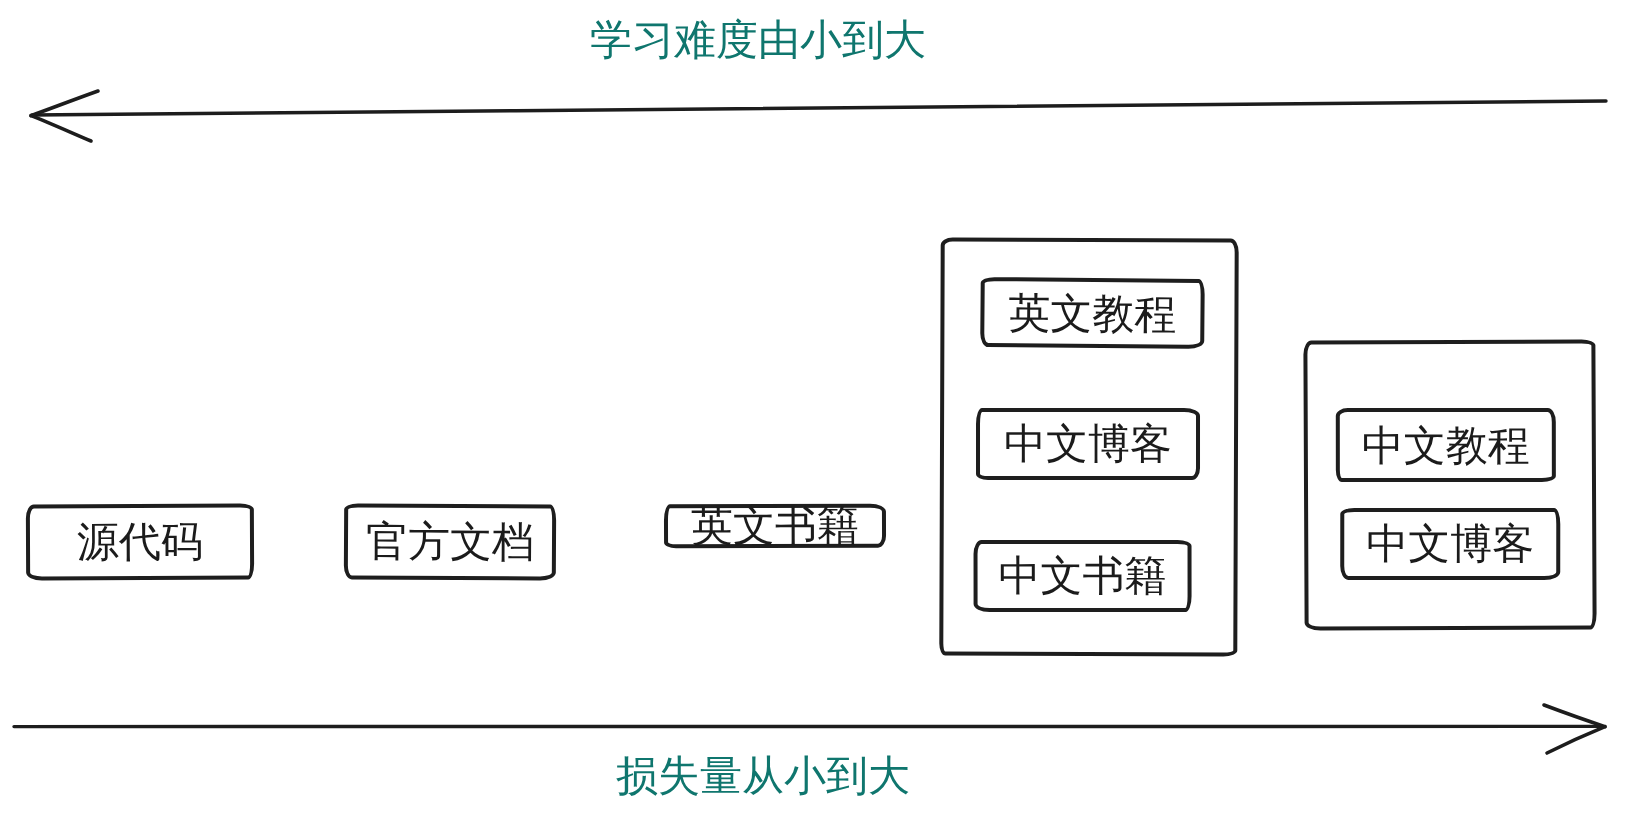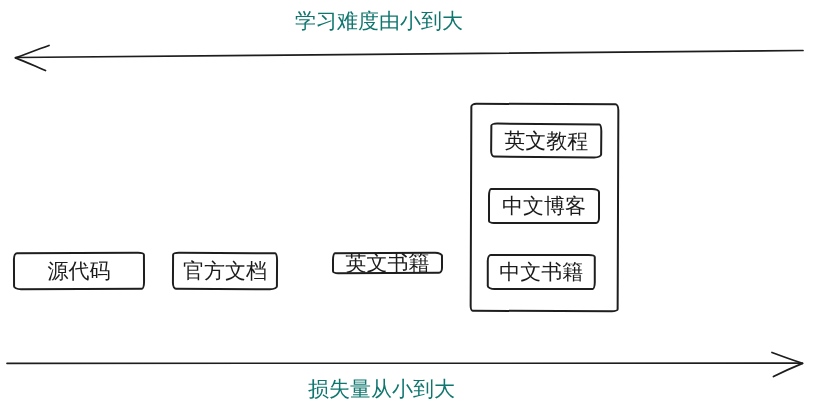--- a/index.html
+++ b/index.html
@@ -43,21 +43,21 @@
   .group-box {
     position: absolute;
     box-sizing: border-box;
     border: 2px solid #1e1e1e;
     background: #ffffff;
   }
   
   .sk1 { border-radius: 4px 7px 3px 8px / 7px 3px 8px 4px; transform: rotate(-0.25deg); }
   .sk2 { border-radius: 7px 3px 8px 4px / 3px 8px 4px 7px; transform: rotate(0.3deg); }
   .sk3 { border-radius: 3px 8px 4px 6px / 8px 4px 6px 3px; transform: rotate(-0.2deg); }
-  .sk4 { border-radius: 6px 4px 7px 3px / 4px 7px 3px 6px; transform: rotate(0.2deg); }
+  .sk4 { border-radius: 6px 4px 7px 3px / 4px 7px 3px 6px; transform: rotate(0.2deg); margin-top: 16px; }
 </style>
 </head>
 <body>
 
 <div class="canvas">
 
   <svg class="arrows-svg" viewBox="0 0 813 414" xmlns="http://www.w3.org/2000/svg">
     <g stroke="#1d1d1d" fill="none" stroke-linecap="round">
       <path d="M803 50.5 C 560 52, 280 55.5, 16 57.5" stroke-width="1.7"></path>
       <path d="M49 45.5 C 35 50.5, 23 55.2, 15.5 57.8" stroke-width="1.8"></path>
@@ -67,21 +67,21 @@
       <path d="M7 363.3 C 300 362.2, 560 363.6, 800 363.2" stroke-width="1.7"></path>
       <path d="M772 352.5 C 784 357, 795.5 361, 802.5 363.3" stroke-width="1.8"></path>
       <path d="M802.5 363.3 C 793.5 367, 782.5 372, 773.5 376.5" stroke-width="1.8"></path>
     </g>
   </svg>
 
   <div class="axis-label" style="left:295px; top:8px;">学习难度由小到大</div>
 
   <div class="axis-label" style="left:308px; top:376px;">损失量从小到大</div>
 
-  <div class="node sk1" style="left:13px; top:252px; width:132px; height:38px;">
+  <div class="node sk1" style="left:13px; top:252px; width:114px; height:38px;">
     <span>源代码</span>
   </div>
 
   <div class="node sk2" style="left:172px; top:252px; width:106px; height:38px;">
     <span>官方文档</span>
   </div>
 
   <div class="node sk3" style="left:332px; top:252px; width:111px; height:22px;">
     <span>英文书籍</span>
   </div>
@@ -91,14 +91,22 @@
       <span>英文教程</span>
     </div>
     <div class="node sk3" style="left:16px; top:83px; width:112px; height:36px;">
       <span>中文博客</span>
     </div>
     <div class="node sk1" style="left:15px; top:149px; width:109px; height:36px;">
       <span>中文书籍</span>
     </div>
   </div>
 
+  <div class="group-box sk1" style="left:652px; top:170px; width:146px; height:145px;">
+    <div class="node sk4" style="left:14px; top:16px; width:110px; height:37px;">
+      <span>中文教程</span>
+    </div>
+    <div class="node sk2" style="left:16px; top:82px; width:110px; height:36px;">
+      <span>中文博客</span>
+    </div>
+  </div>
 
 </div>
 
 </body></html>

